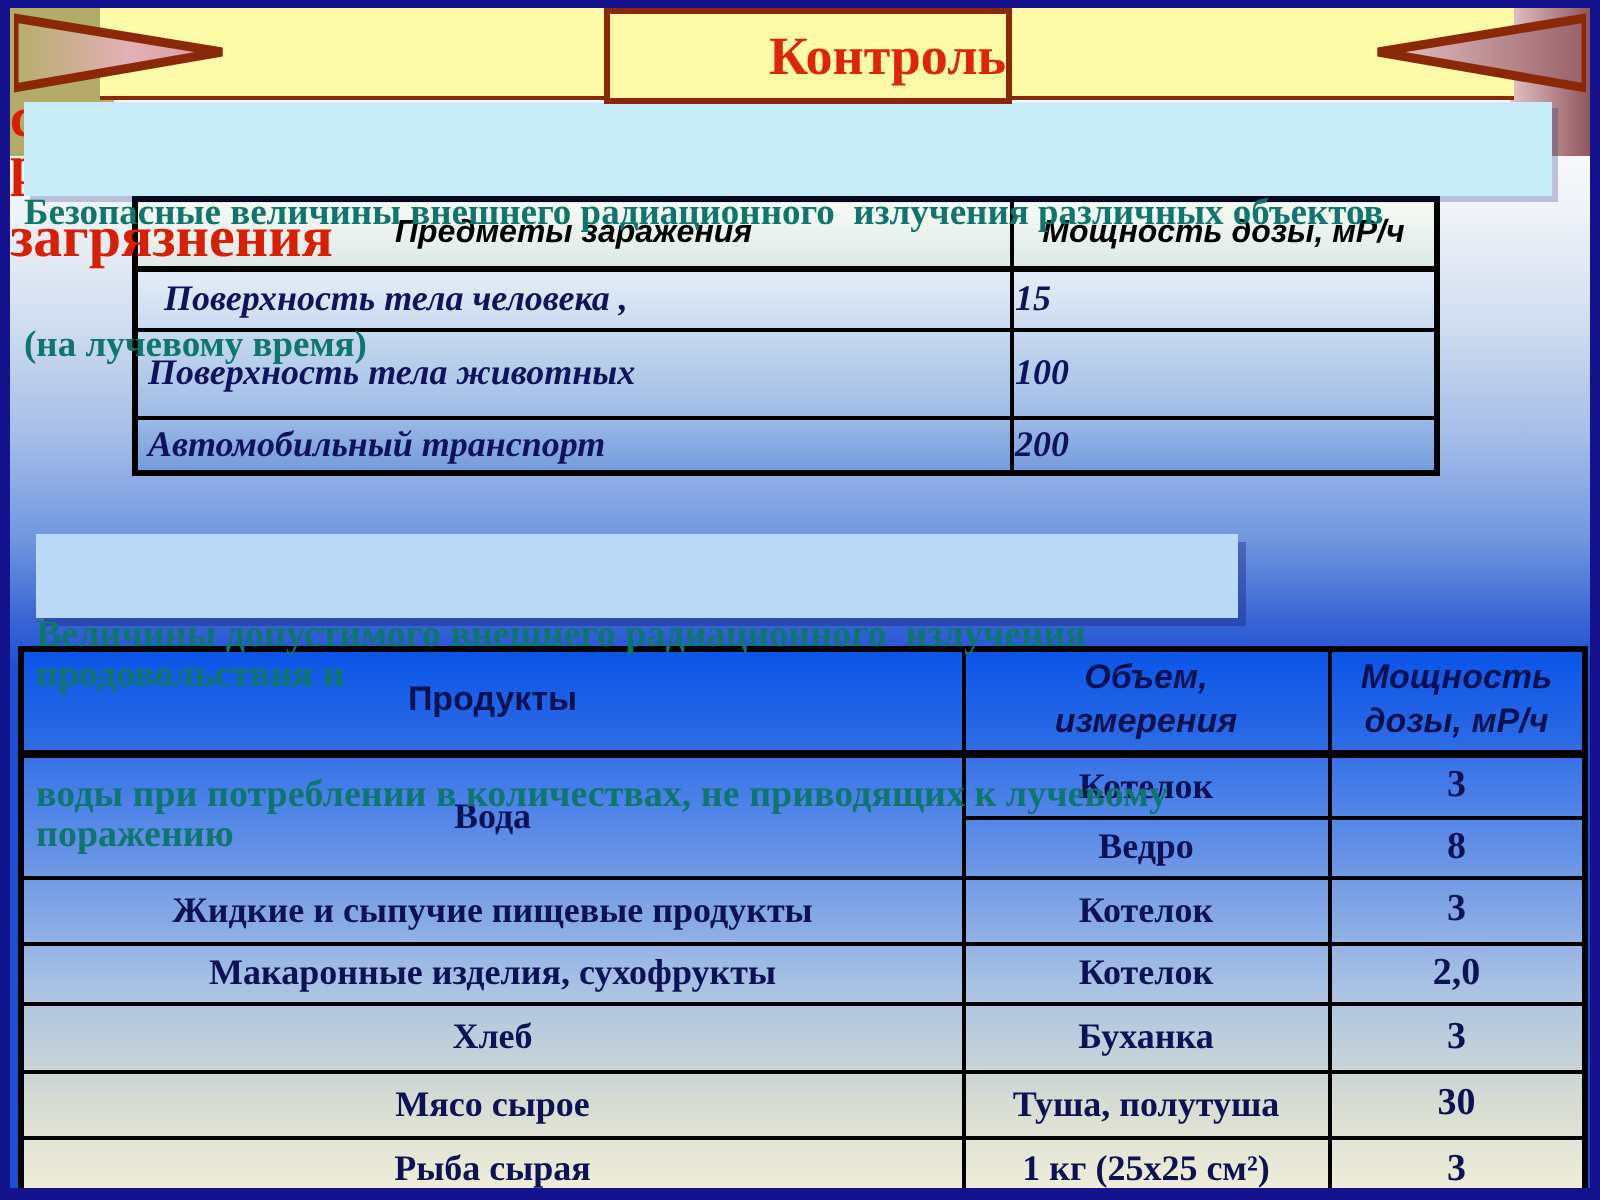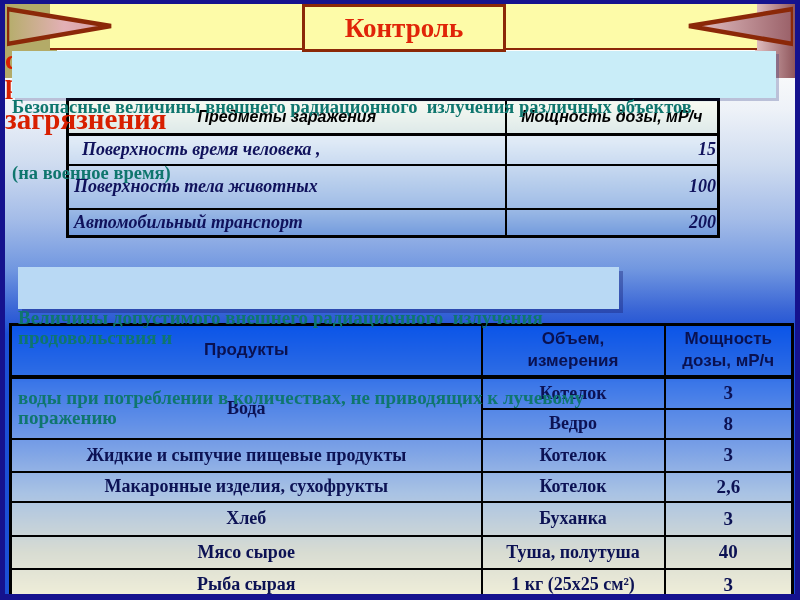--- a/index.html
+++ b/index.html
@@ -11,21 +11,21 @@
     font-family:"Liberation Serif",serif;
   }
   
   .corner-left{position:absolute;left:0;top:0;width:52px;height:74px;background:#b3ab68;z-index:1;}
   .corner-right{position:absolute;right:0;top:0;width:40px;height:74px;
     background:linear-gradient(90deg,#e3c2c4,#8f565c);z-index:1;}
   
   .ribbon{position:absolute;left:45px;right:38px;top:0;height:44px;background:#fdfba8;
     border-bottom:2px solid #8b2808;z-index:5;}
   .banner-box{position:absolute;left:297px;top:0;width:198px;height:42px;background:#fdfba8;
-    border:3px solid #8b2808;z-index:6;text-align:center;line-height:42px;
+    border:3px solid #8b2808;z-index:6;text-align:right;line-height:42px;
     font-size:27px;font-weight:700;color:#e02408;}
   .chev{position:absolute;top:1px;z-index:6;}
   .chev.l{left:2px;}
   .chev.r{right:2px;}
   
   .hidden-title{position:absolute;left:0;right:0;top:0;z-index:3;text-align:center;
     color:#d81f00;font-weight:700;pointer-events:none;}
   .ht-line{position:absolute;left:0;right:0;text-align:left;}
   .ht-stepeni{top:40px;font-size:28px;}
   .ht-radio{top:64px;font-size:28px;}
@@ -40,27 +40,27 @@
   table{border-collapse:collapse;table-layout:fixed;position:absolute;z-index:2;}
   th,td{overflow:hidden;vertical-align:middle;}
   .t1{left:61px;top:94px;width:651px;border:3px solid #000;
     background:linear-gradient(180deg,#eef4fa 0,#dfeaf6 42px,#9fbce6 108px,#5282d6 157px);font-style:italic;}
   .t1 th{background:linear-gradient(180deg,#f7faf2,#dde9e9);
     font-family:"Liberation Sans",sans-serif;font-weight:700;font-size:16px;color:#000;
     border:2px solid #000;border-bottom-width:3px;height:30px;}
   .t1 td{border:2px solid #000;font-weight:700;font-size:18px;color:#10125c;}
   .t1 td.lbl{text-align:left;padding-left:13px;white-space:pre-wrap;}
   .t1 td.lbl.tight{padding-left:5px;}
-  .t1 td.val{text-align:right;}
+  .t1 td.val{text-align:left;}
   .t2{left:4px;top:319px;width:782px;border:3px solid #000;
     background:linear-gradient(180deg,#0a54e8 0,#2f6de4 52px,#3a76e8 58px,#6f98e6 112px,
       #a8c2e4 168px,#d8dcd2 228px,#f5f2da 282px);}
   .t2 th{font-family:"Liberation Sans",sans-serif;font-weight:700;font-size:17px;line-height:22px;
     color:#0a1150;border:2px solid #000;border-bottom-width:4px;}
-  .t2 th .wrap{margin:0 auto;}
+  .t2 th .wrap{margin:0 auto;font-style:italic;}
   .t2 td{border:2px solid #000;font-weight:700;font-size:18px;color:#0c1254;text-align:center;}
   .t2 td.num{font-size:19px;}
 </style>
 </head>
 <body>
 
 <div class="slide">
 
   <div class="corner-left"></div>
   <div class="corner-right"></div>
@@ -77,37 +77,37 @@
         <col style="width:213px">
       </colgroup>
     <thead>
       <tr>
         <th>Предметы заражения</th>
         <th>Мощность дозы, мР/ч</th>
       </tr>
     </thead>
     <tbody>
       <tr style="height:30px">
-        <td class="lbl">Поверхность время человека ,</td>
+        <td class="lbl">Поверхность тела человека ,</td>
         <td class="val">15</td>
       </tr>
       <tr style="height:44px">
         <td class="lbl tight">Поверхность тела животных</td>
         <td class="val">100</td>
       </tr>
       <tr style="height:28px">
         <td class="lbl tight">Автомобильный транспорт</td>
         <td class="val">200</td>
       </tr>
     </tbody>
   </table>
 
   <div class="note note1">
     <div>Безопасные величины внешнего радиационного  излучения различных объектов</div>
-    <div>(на военное время)</div>
+    <div>(на лучевому время)</div>
   </div>
 
   <div class="note note2">
     <div>Величины допустимого внешнего радиационного  излучения продовольствия и</div>
     <div>воды при потреблении в количествах, не приводящих к лучевому поражению</div>
   </div>
 
   <table class="t2">
     <colgroup>
         <col style="width:471px">
@@ -136,31 +136,31 @@
         <td class="num">8</td>
       </tr>
       <tr style="height:33px">
         <td>Жидкие и сыпучие пищевые продукты</td>
         <td>Котелок</td>
         <td class="num">3</td>
       </tr>
       <tr style="height:30px">
         <td>Макаронные изделия, сухофрукты</td>
         <td>Котелок</td>
-        <td class="num">2,6</td>
+        <td class="num">2,0</td>
       </tr>
       <tr style="height:34px">
         <td>Хлеб</td>
         <td>Буханка</td>
         <td class="num">3</td>
       </tr>
       <tr style="height:33px">
         <td>Мясо сырое</td>
         <td>Туша, полутуша</td>
-        <td class="num">40</td>
+        <td class="num">30</td>
       </tr>
       <tr style="height:33px">
         <td>Рыба сырая</td>
         <td>1 кг (25x25 см²)</td>
         <td class="num">3</td>
       </tr>
     </tbody>
   </table>
 
   <div class="ribbon"></div>

